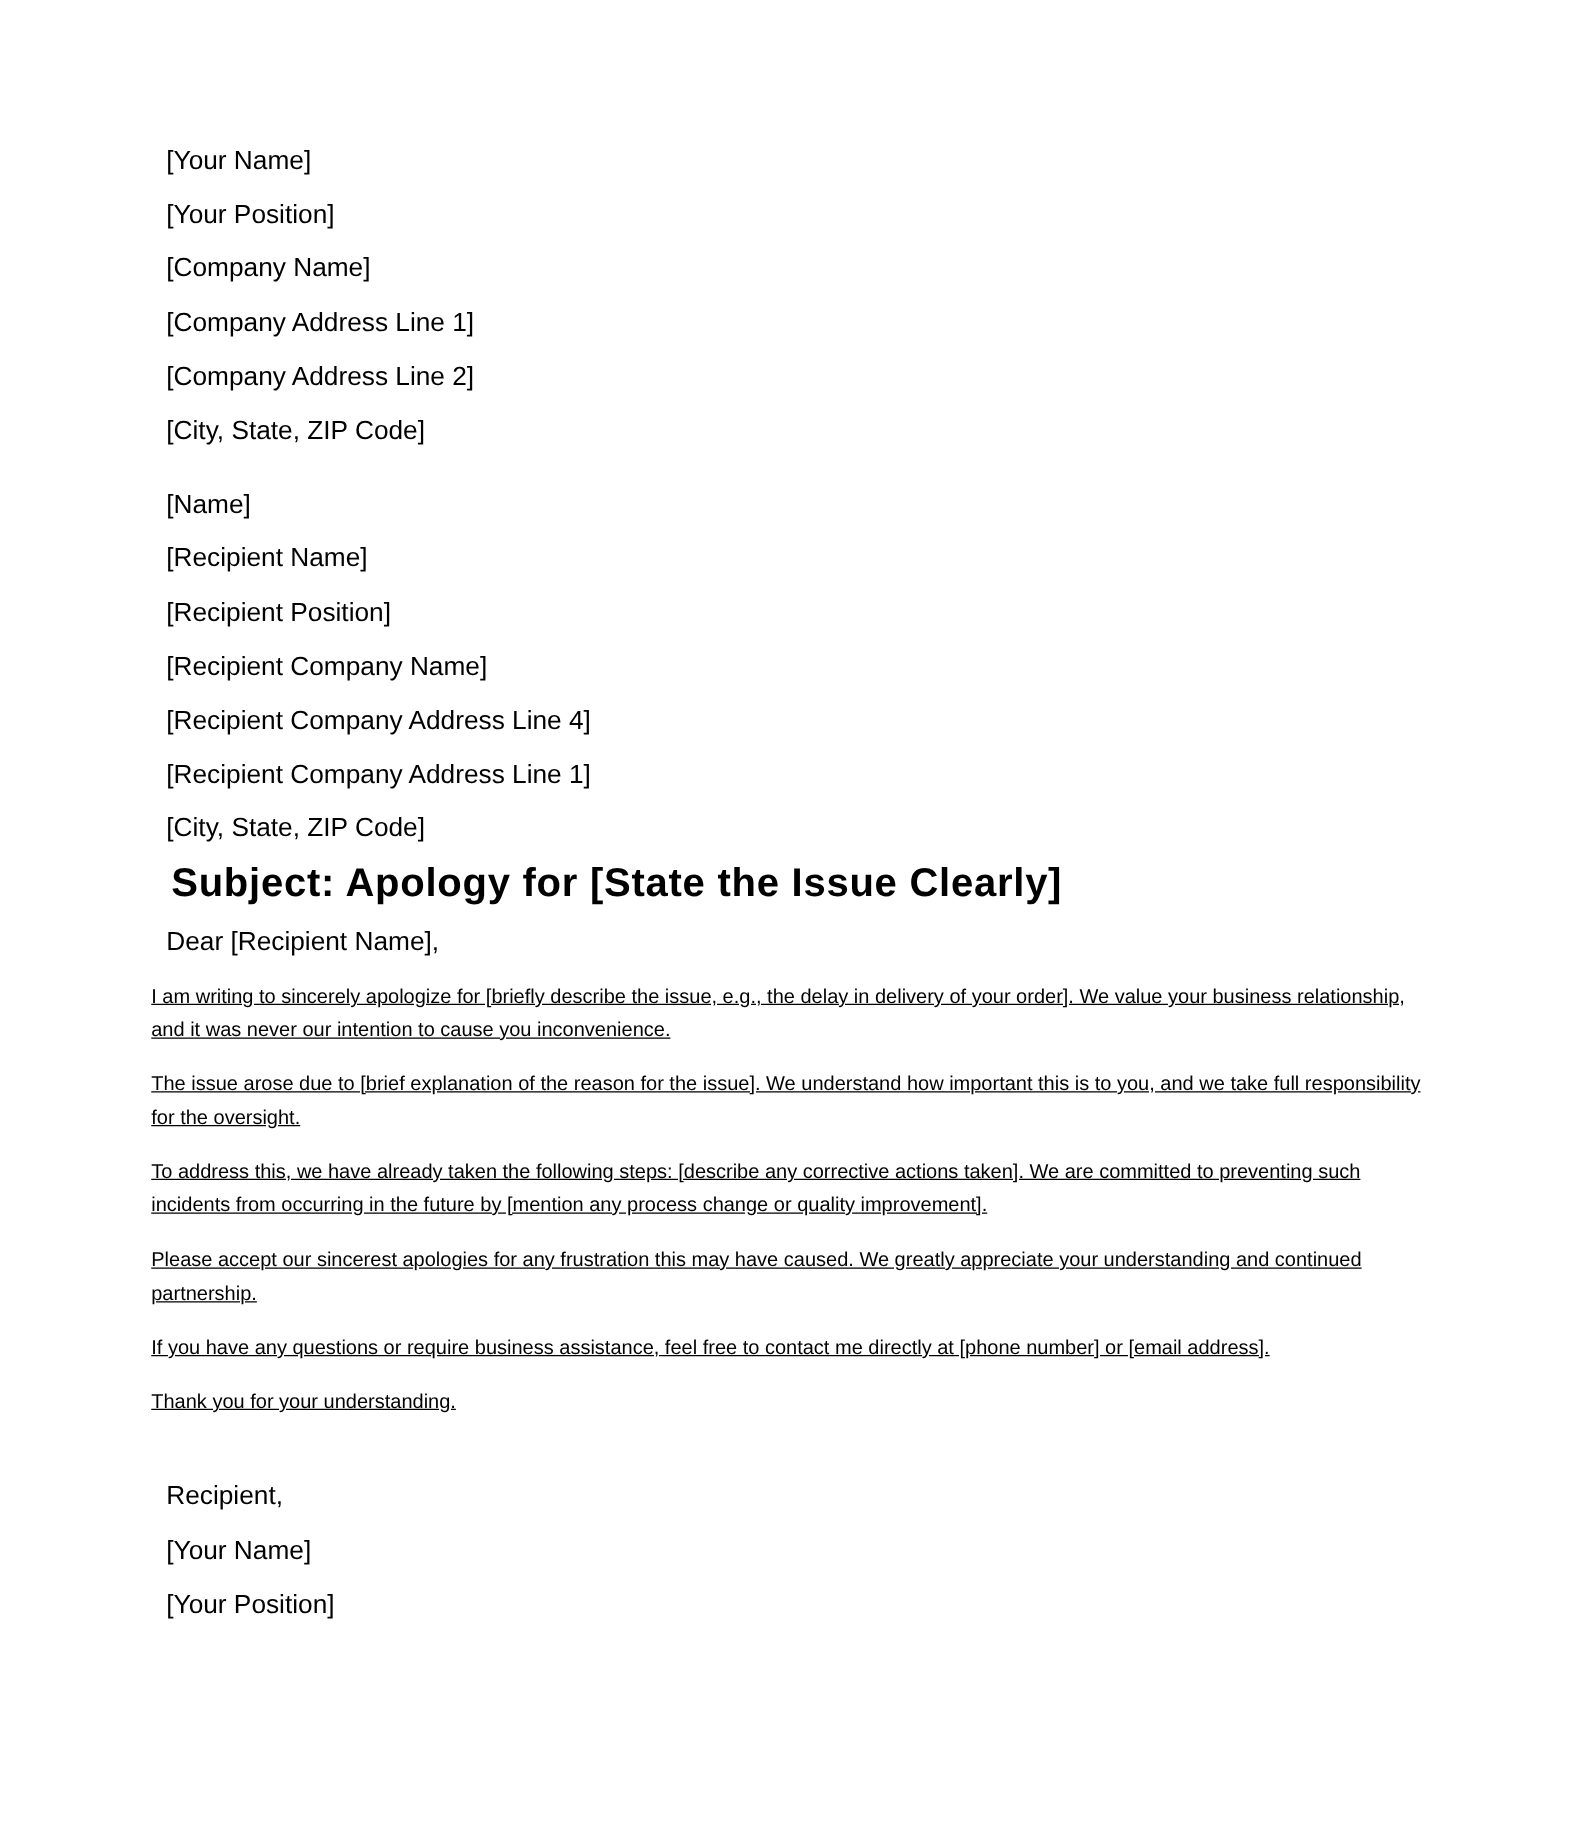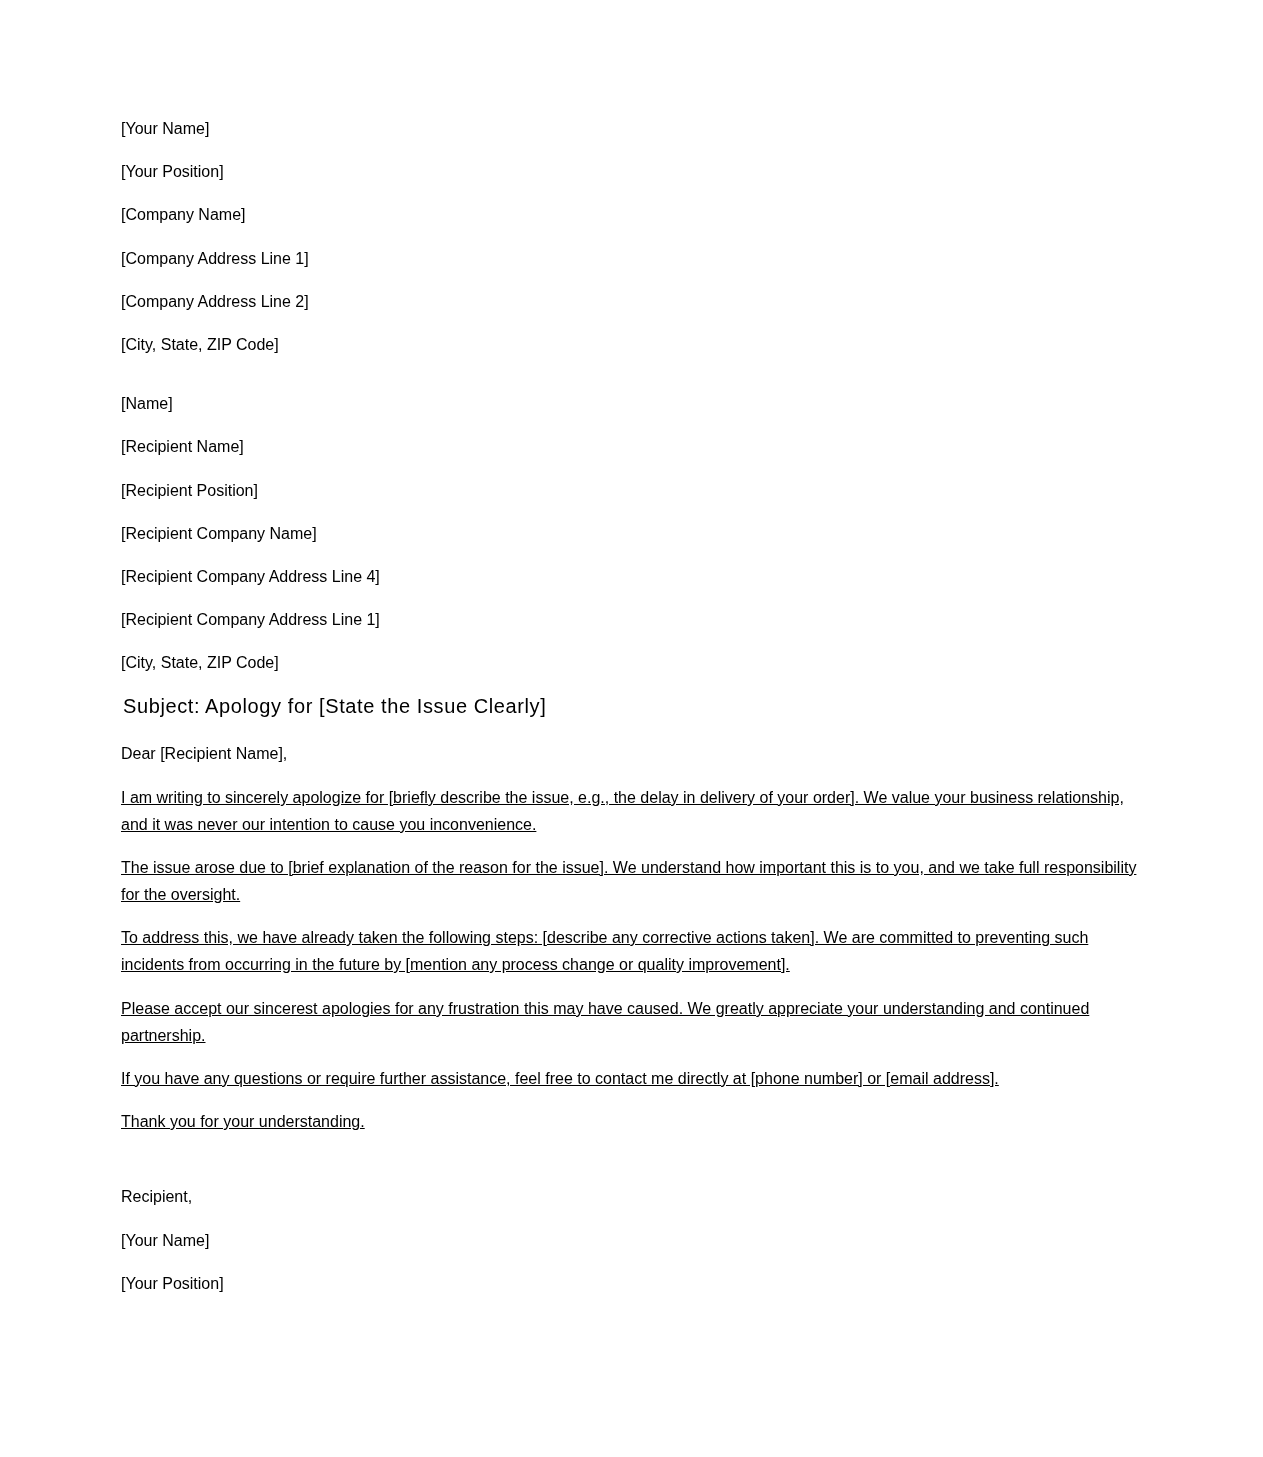--- a/index.html
+++ b/index.html
@@ -16,32 +16,33 @@
       overflow: hidden;
     }
     .page {
       position: absolute;
       left: 121px;
       top: 0;
       width: 1030px;
     }
     .line {
       position: absolute;
-      left: 0;
-      font-size: 16px;
+      left: 12px;
+      font-size: 21px;
       line-height: 20px;
       white-space: nowrap;
     }
     .subject {
       position: absolute;
-      left: 2px;
-      font-size: 20px;
+      left: 16px;
+      font-size: 32px;
       line-height: 28px;
       letter-spacing: 0.6px;
       white-space: nowrap;
+      font-weight: bold;
     }
     .para {
       position: absolute;
       left: 0;
       width: 1030px;
       font-size: 16px;
       line-height: 27px;
       text-decoration: underline;
     }
   </style>
@@ -72,21 +73,21 @@
 
   <div class="subject" style="top:692px">Subject: Apology for [State the Issue Clearly]</div>
 
   <div class="line" style="top:744px">Dear [Recipient Name],</div>
 
   <div>
     <div class="para" style="top:784px">I am writing to sincerely apologize for [briefly describe the issue, e.g., the delay in delivery of your order]. We value your business relationship, and it was never our intention to cause you inconvenience.</div>
     <div class="para" style="top:854px">The issue arose due to [brief explanation of the reason for the issue]. We understand how important this is to you, and we take full responsibility for the oversight.</div>
     <div class="para" style="top:924px">To address this, we have already taken the following steps: [describe any corrective actions taken]. We are committed to preventing such incidents from occurring in the future by [mention any process change or quality improvement].</div>
     <div class="para" style="top:995px">Please accept our sincerest apologies for any frustration this may have caused. We greatly appreciate your understanding and continued partnership.</div>
-    <div class="para" style="top:1065px">If you have any questions or require further assistance, feel free to contact me directly at [phone number] or [email address].</div>
+    <div class="para" style="top:1065px">If you have any questions or require business assistance, feel free to contact me directly at [phone number] or [email address].</div>
     <div class="para" style="top:1108px">Thank you for your understanding.</div>
   </div>
 
   <div>
     <div class="line" style="top:1187px">Recipient,</div>
     <div class="line" style="top:1231px">[Your Name]</div>
     <div class="line" style="top:1274px">[Your Position]</div>
   </div>
 
 </div>

